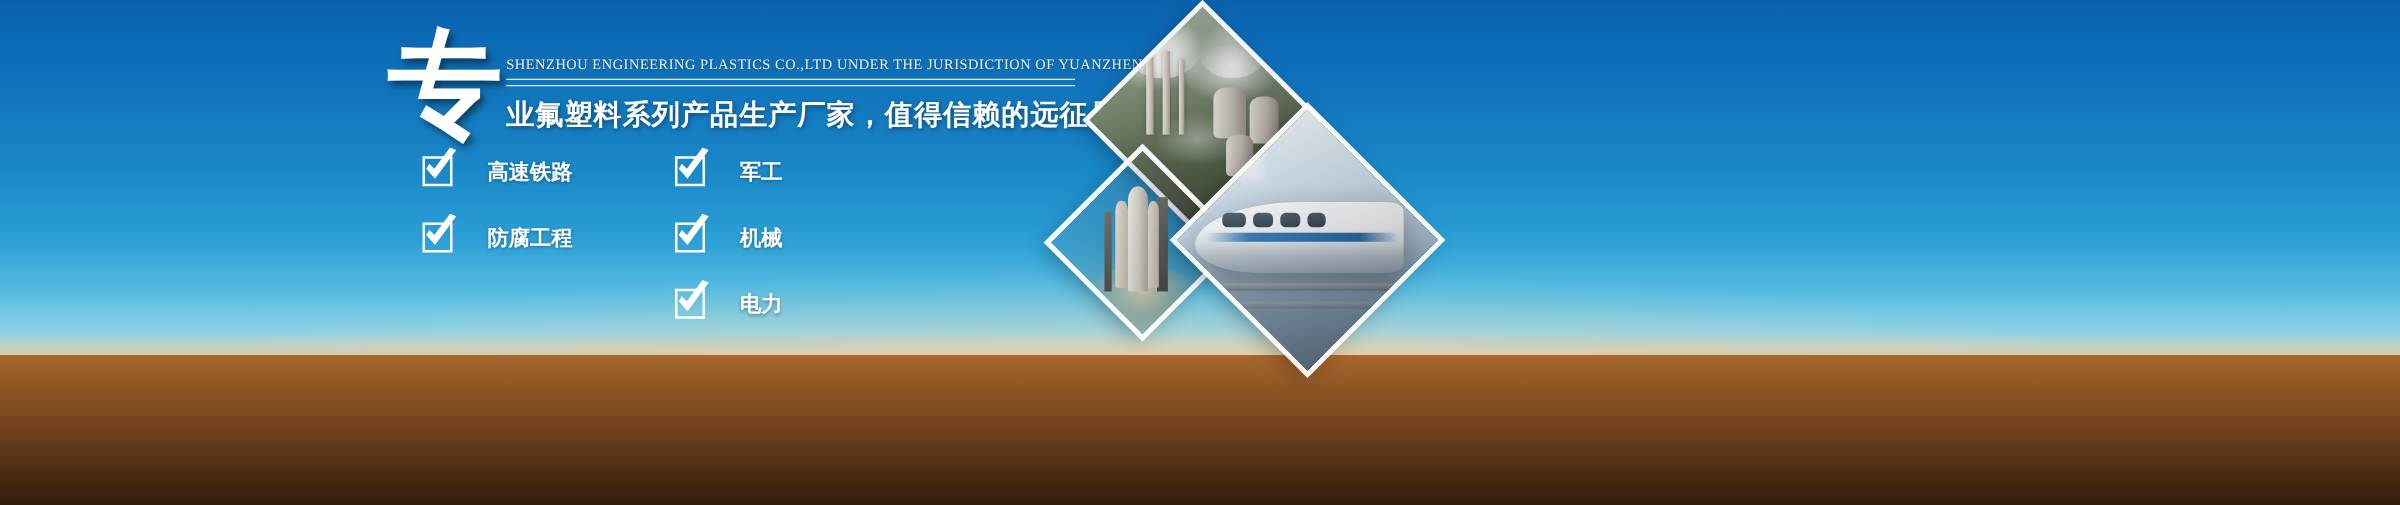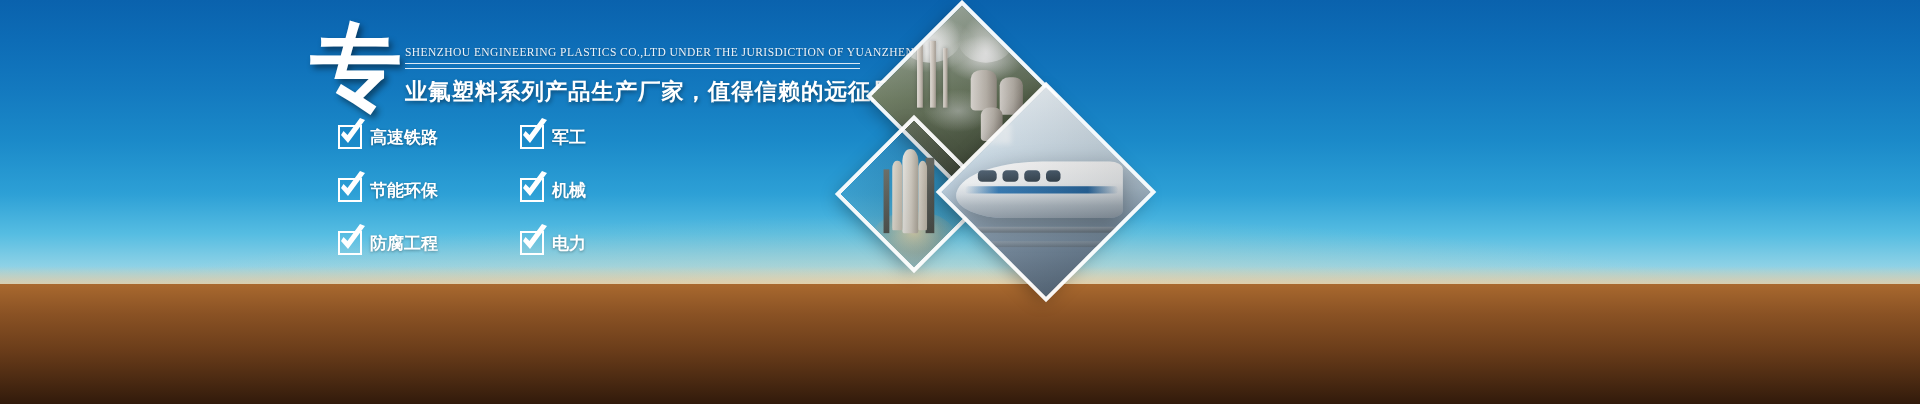--- a/index.html
+++ b/index.html
@@ -154,39 +154,39 @@
     position: absolute;
     left: 338px;
     top: 120px;
     width: 330px;
   }
   .feat-col {
     position: absolute;
     top: 0;
   }
   .col-left { left: 0; }
-  .col-right { left: 182px; }
+  .col-right { left: 202px; }
 
   .feat {
     display: flex;
     align-items: center;
     height: 34px;
     margin-bottom: 19px;
   }
   .chk {
     position: relative;
     width: 24px;
     height: 24px;
     border: 2px solid #ffffff;
     flex: 0 0 auto;
     box-sizing: border-box;
   }
   .chk svg { position: absolute; left: -2px; top: -9px; }
   .feat-label {
-    margin-left: 8px;
+    margin-left: 28px;
     color: #ffffff;
     font-size: 17px;
     font-weight: bold;
     white-space: nowrap;
     text-shadow: 0 1px 3px rgba(0,0,0,0.35);
     font-family: Liberation Mono, monospace;
     text-align: center;
   }
 
   
@@ -408,28 +408,20 @@
   <div class="features">
 
     <div class="feat-col col-left">
       <div class="feat">
         <span class="chk">
           <svg width="30" height="34" viewBox="0 0 30 34">
               <path d="M3 17 L10 25 L27 2 L22 0 L9.5 17 L5.5 13 Z" fill="#ffffff"></path>
             </svg>
         </span>
         <span class="feat-label">高速铁路</span>
-      </div>
-      <div class="feat">
-        <span class="chk">
-          <svg width="30" height="34" viewBox="0 0 30 34">
-              <path d="M3 17 L10 25 L27 2 L22 0 L9.5 17 L5.5 13 Z" fill="#ffffff"></path>
-            </svg>
-        </span>
-        <span class="feat-label">节能环保</span>
       </div>
       <div class="feat">
         <span class="chk">
           <svg width="30" height="34" viewBox="0 0 30 34">
               <path d="M3 17 L10 25 L27 2 L22 0 L9.5 17 L5.5 13 Z" fill="#ffffff"></path>
             </svg>
         </span>
         <span class="feat-label">防腐工程</span>
       </div>
     </div>

